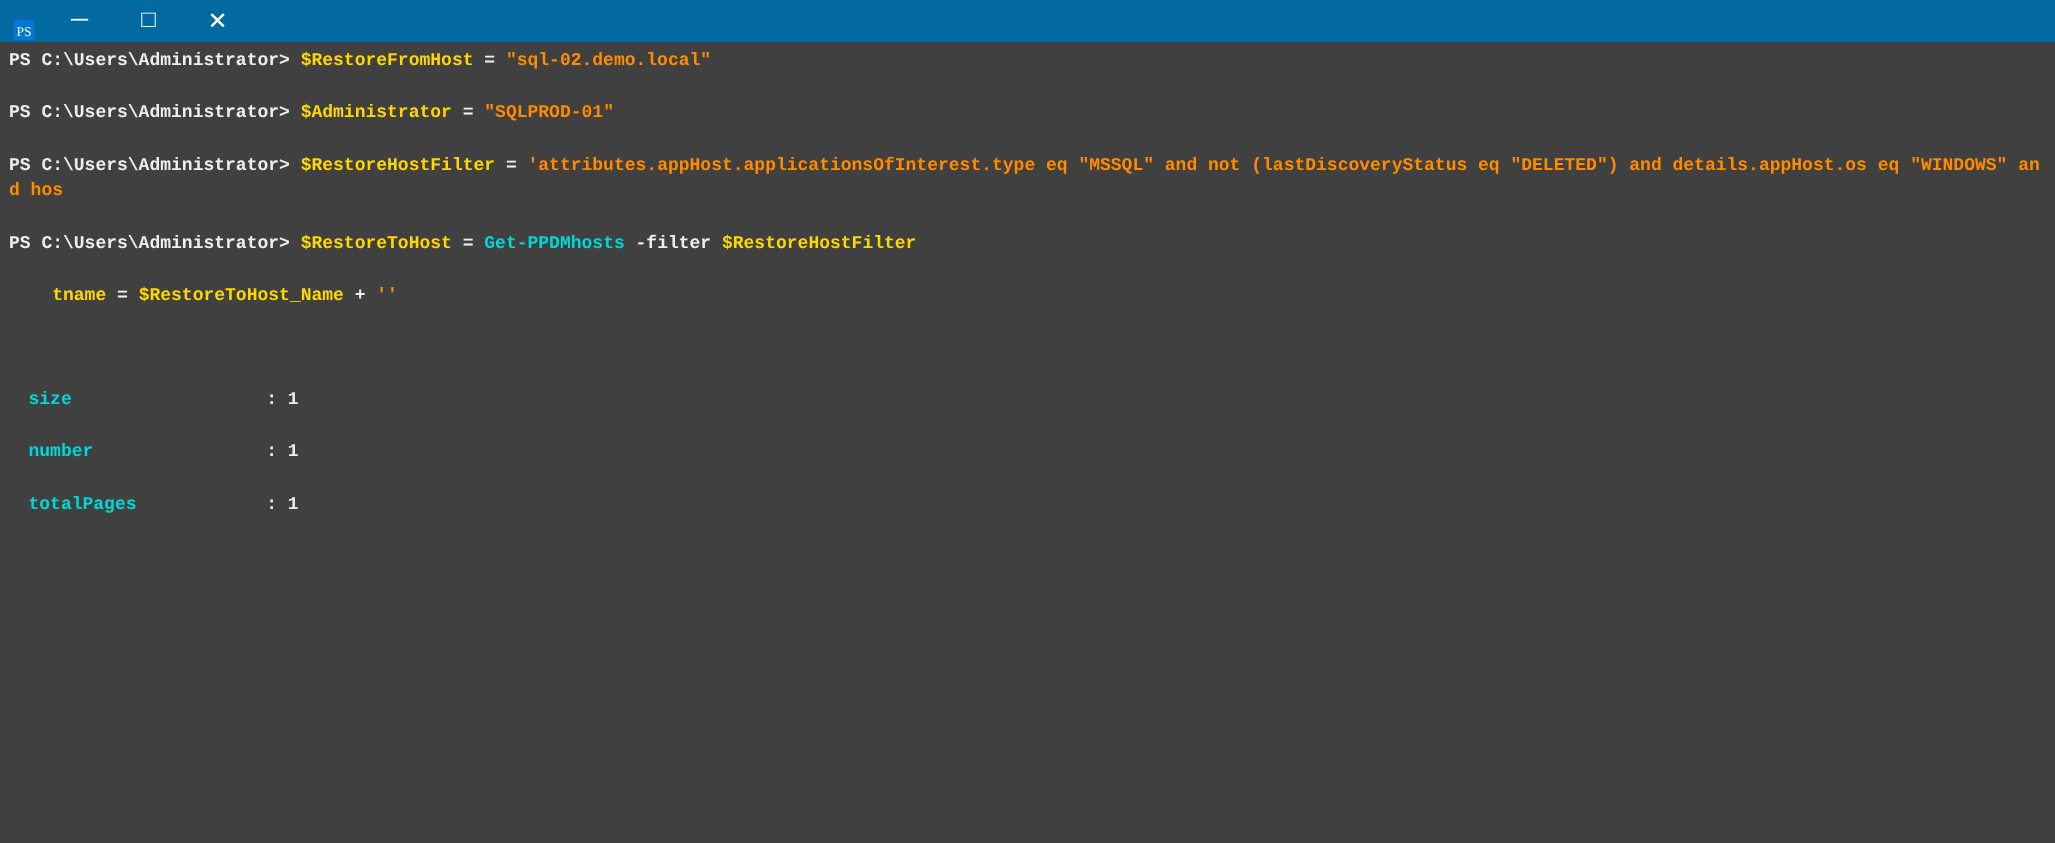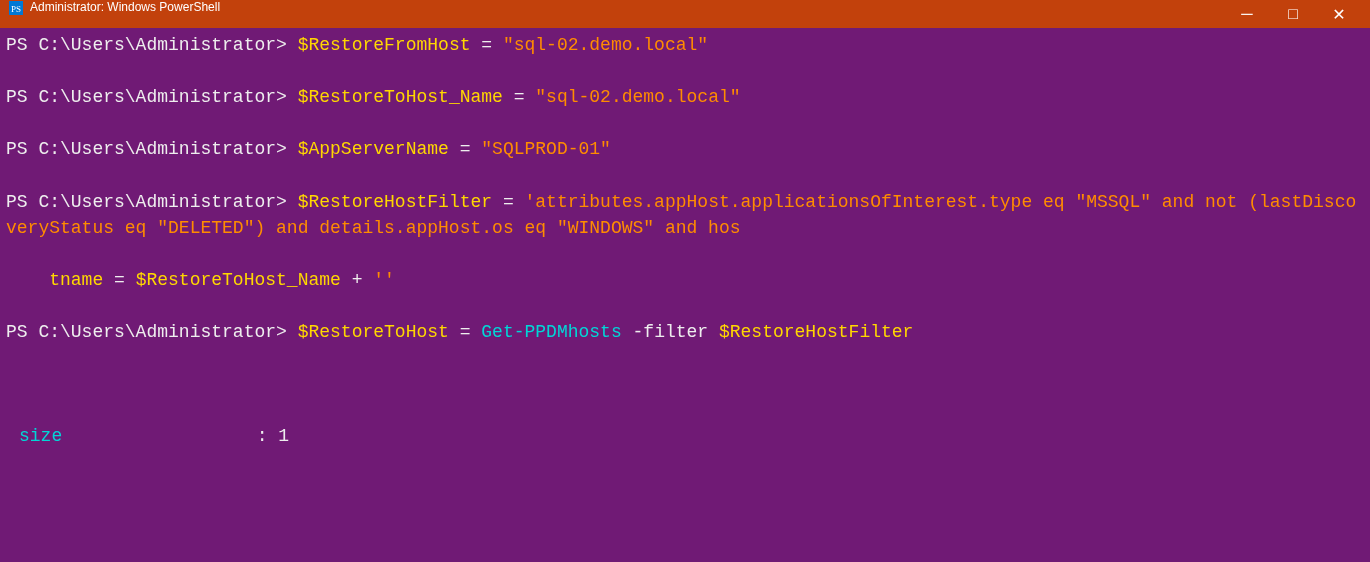--- a/index.html
+++ b/index.html
@@ -7,22 +7,22 @@
       width: 1370px;
       height: 562px;
       overflow: hidden;
       font-family: 'Consolas', 'Courier New', monospace;
       font-size: 12px;
       background: #012456;
       color: #eee;
     }
     .title-bar {
       display: flex;
-      align-items: flex-start;
-      background: #c2410c;
+      align-items: flex-end;
+      background: #0369a1;
       height: 28px;
       padding: 0 8px;
       user-select: none;
     }
     .title-bar-icon {
       width: 16px;
       height: 16px;
       margin-right: 6px;
       display: flex;
       align-items: center;
@@ -45,30 +45,31 @@
       background: transparent;
       color: #fff;
       font-size: 16px;
       cursor: pointer;
       display: flex;
       align-items: center;
       justify-content: center;
       font-family: 'Segoe UI', sans-serif;
     }
     .terminal {
-      background: #701a75;
+      background: #404040;
       height: calc(562px - 28px);
       padding: 4px 6px;
       overflow-y: auto;
       overflow-x: hidden;
       color: #eee;
-      font-size: 18px;
+      font-size: 12px;
       line-height: 1.45;
       white-space: pre-wrap;
       word-break: break-all;
+      font-weight: bold;
     }
     .line {
       display: block;
       min-height: 1.45em;
     }
     .prompt {
       color: #eee;
     }
     .cmd-var {
       color: #ffd700;
@@ -93,36 +94,36 @@
 </head>
 <body>
 
 <div class="title-bar">
   <div class="title-bar-icon">
     <svg width="14" height="14" viewBox="0 0 14 14">
       <rect width="14" height="14" fill="#0078d4"></rect>
       <text x="2" y="11" fill="white" font-size="9" font-family="Consolas">PS</text>
     </svg>
   </div>
-  <span class="title-bar-text">Administrator: Windows PowerShell</span>
   <div class="title-bar-controls">
     <button class="title-bar-btn">─</button>
     <button class="title-bar-btn">□</button>
     <button class="title-bar-btn close">✕</button>
   </div>
 </div>
 
 <div class="terminal" id="terminal-output"><span class="line"><span class="prompt">PS C:\Users\Administrator&gt; </span><span class="cmd-var">$RestoreFromHost</span><span class="cmd-default"> = </span><span class="cmd-string">"sql-02.demo.local"</span></span>
-<span class="line"><span class="prompt">PS C:\Users\Administrator&gt; </span><span class="cmd-var">$RestoreToHost_Name</span><span class="cmd-default"> = </span><span class="cmd-string">"sql-02.demo.local"</span></span>
-<span class="line"><span class="prompt">PS C:\Users\Administrator&gt; </span><span class="cmd-var">$AppServerName</span><span class="cmd-default"> = </span><span class="cmd-string">"SQLPROD-01"</span></span>
+<span class="line"><span class="prompt">PS C:\Users\Administrator&gt; </span><span class="cmd-var">$Administrator</span><span class="cmd-default"> = </span><span class="cmd-string">"SQLPROD-01"</span></span>
 <span class="line"><span class="prompt">PS C:\Users\Administrator&gt; </span><span class="cmd-var">$RestoreHostFilter</span><span class="cmd-default"> = </span><span class="cmd-string">'attributes.appHost.applicationsOfInterest.type eq "MSSQL" and not (lastDiscoveryStatus eq "DELETED") and details.appHost.os eq "WINDOWS" and hos</span></span>
+<span class="line"><span class="prompt">PS C:\Users\Administrator&gt; </span><span class="cmd-var">$RestoreToHost</span><span class="cmd-default"> = </span><span class="cmd-cyan">Get-PPDMhosts</span><span class="cmd-default"> -filter </span><span class="cmd-var">$RestoreHostFilter</span></span>
 <span class="line"><span class="cmd-default">    </span><span class="cmd-var">tname</span><span class="cmd-default"> = </span><span class="cmd-var">$RestoreToHost_Name</span><span class="cmd-default"> + </span><span class="cmd-string">''</span></span>
-<span class="line"><span class="prompt">PS C:\Users\Administrator&gt; </span><span class="cmd-var">$RestoreToHost</span><span class="cmd-default"> = </span><span class="cmd-cyan">Get-PPDMhosts</span><span class="cmd-default"> -filter </span><span class="cmd-var">$RestoreHostFilter</span></span>
 <span class="line">&nbsp;</span>
 <span class="line"><span class="prop-name">size</span><span class="prop-value">                  : 1</span></span>
+<span class="line"><span class="prop-name">number</span><span class="prop-value">                : 1</span></span>
+<span class="line"><span class="prop-name">totalPages</span><span class="prop-value">            : 1</span></span>
 <span class="line">&nbsp;</span>
 <span class="line">&nbsp;</span>
 
 
 
 
 
 
 
 

